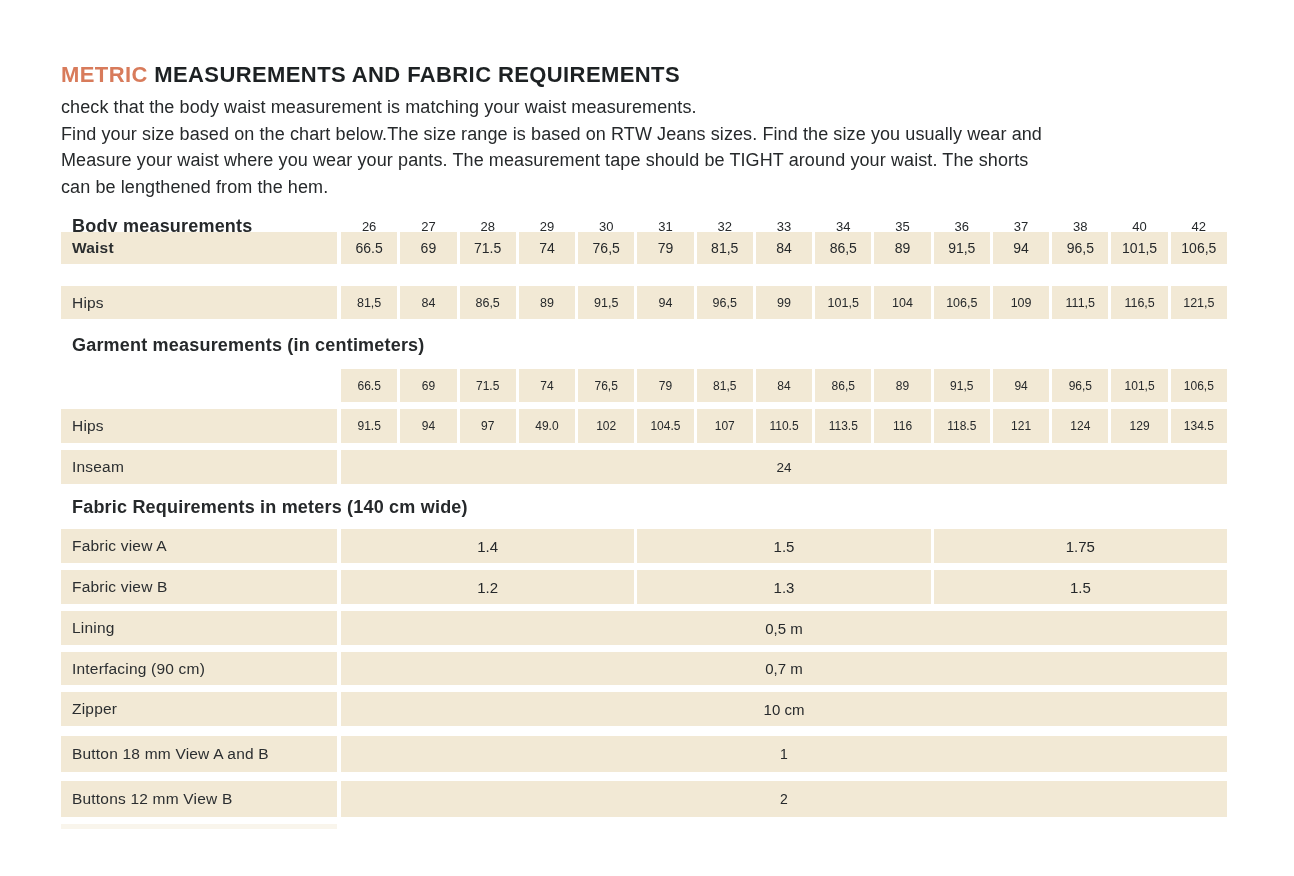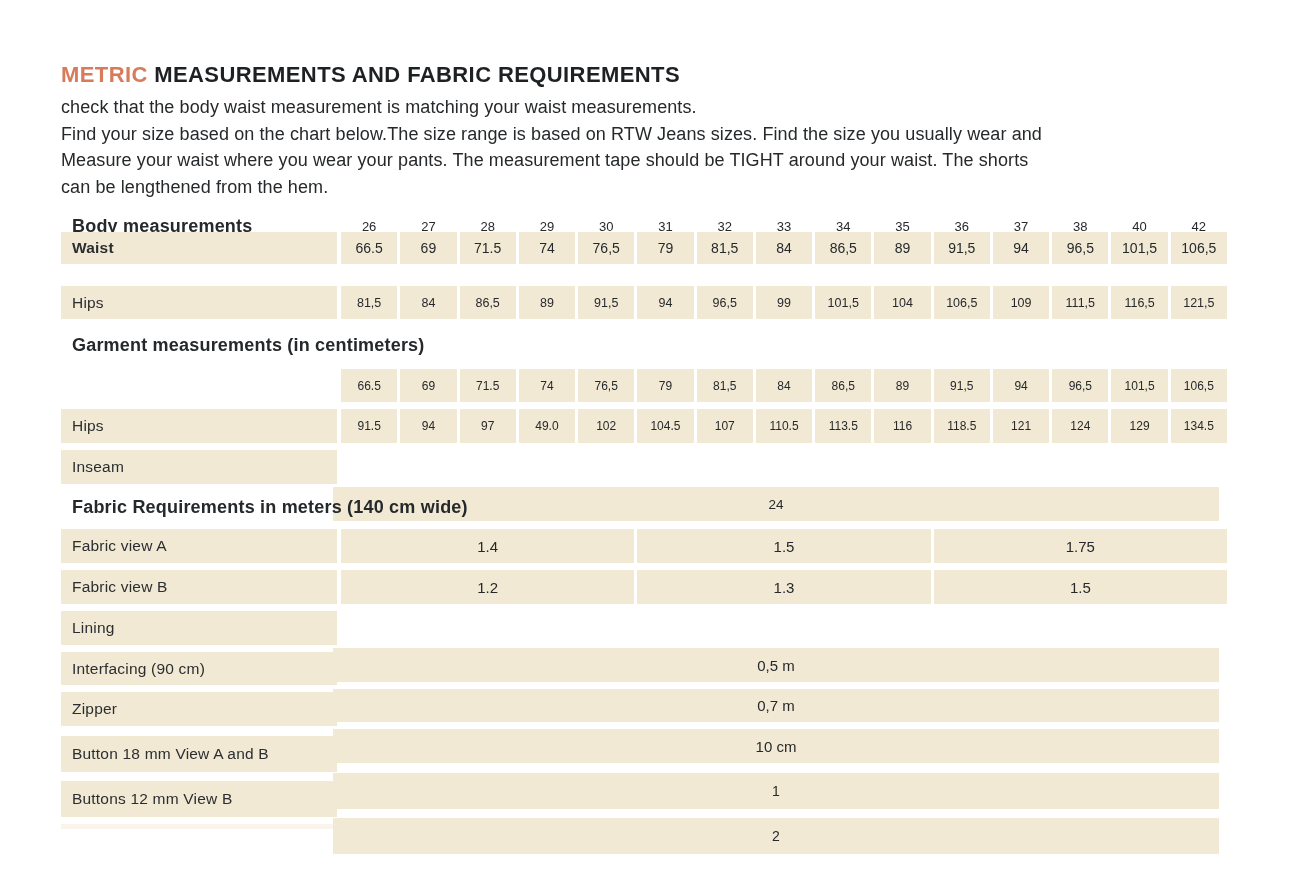--- a/index.html
+++ b/index.html
@@ -26,22 +26,22 @@
   .section-text{position:absolute;left:11px;top:0;height:100%;display:flex;
                 align-items:center;font-size:18px;font-weight:700;
                 letter-spacing:.2px;color:#26292b;white-space:nowrap;}
   .bold-label{font-weight:700;}
 
   .data-grid{position:absolute;left:280px;top:0;height:100%;width:886px;
              display:grid;grid-template-columns:repeat(15,1fr);gap:3px;}
   .data-grid.grid-3{grid-template-columns:repeat(3,1fr);}
   .cell{background:var(--beige);display:flex;align-items:center;justify-content:center;
         color:#26292b;}
-  .span-cell{position:absolute;left:272px;top:0;height:100%;width:886px;
-             background:var(--beige);display:flex;align-items:center;justify-content:center;margin-top:37px;}
+  .span-cell{position:absolute;left:280px;top:0;height:100%;width:886px;
+             background:var(--beige);display:flex;align-items:center;justify-content:center;}
 
   .r-sizes .cell{background:transparent;font-size:13px;}
   .r-waist .cell{font-size:14px;}
   .r-hips .cell{font-size:12.5px;}
   .r-waistband .cell{font-size:12px;}
   .r-ghips .cell{font-size:12px;}
   .r-inseam .span-cell{font-size:13.5px;}
   .r-fabric .cell{font-size:15px;}
   .r-notion .span-cell{font-size:15px;}
   .r-button .span-cell{font-size:14px;}

